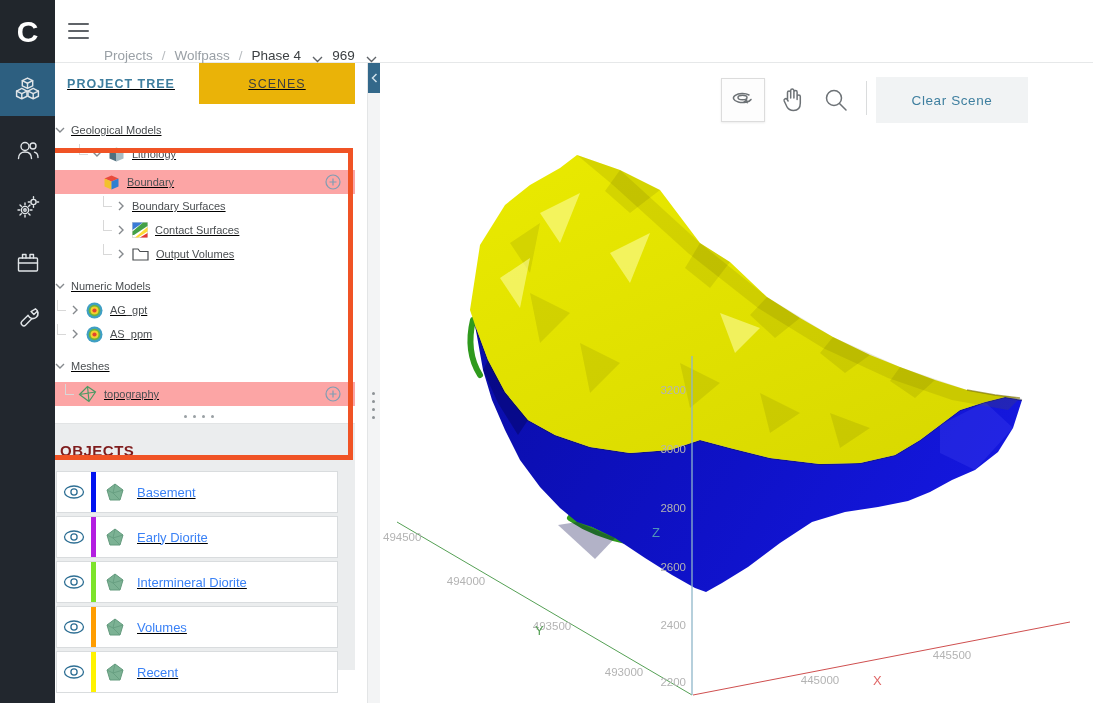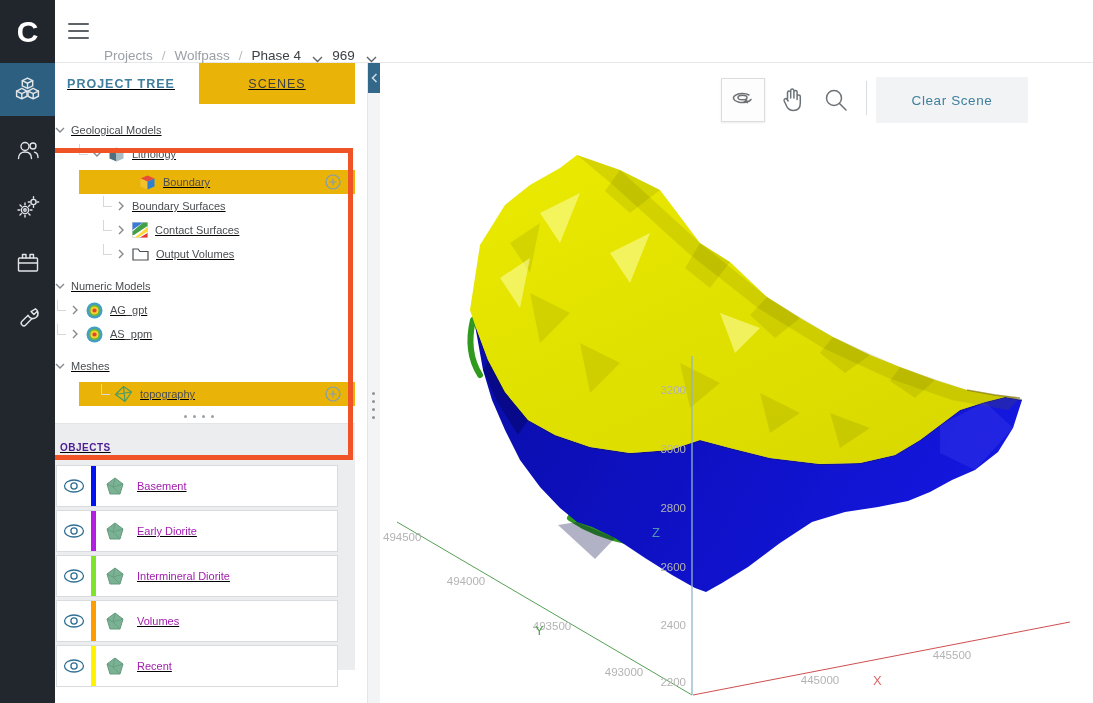--- a/index.html
+++ b/index.html
@@ -25,44 +25,44 @@
 
   
   .panel { position:absolute; left:43px; top:63px; width:312px; height:640px; background:#fff; z-index:3;text-decoration:underline; }
   .tabbar { display:flex; height:41px; }
   .tab { flex:1; display:flex; align-items:center; justify-content:center; font-size:12.5px; letter-spacing:1px; cursor:pointer; }
   .tab.active { background:#fff; color:#3f7e9e; font-weight:bold; }
   .tab.inactive { background:#eab308; color:#3c4043; }
 
   .tree { position:relative; padding-top:14px; }
   .trow { height:24px; display:flex; align-items:center; font-size:11px; color:#4a4e51; cursor:pointer; }
-  .trow.sel { background:#eab308;margin-left:36px; }
+  .trow.sel { background:#fca5a5; }
   .gap4 { margin-top:4px; } .gap8 { margin-top:8px; }
   .pad-a { padding-left:12px; } .pad-b { padding-left:36px; } .pad-c { padding-left:60px; }
   .pad-d { padding-left:14px; } .pad-e { padding-left:22px; }
   .conn { width:9px; height:11px; border-left:1px solid #d8d8d8; border-bottom:1px solid #d8d8d8; margin:-9px 4px 0 0; }
   .chev { margin-right:6px; flex:none; }
   .chev polyline { fill:none; stroke:#85898d; stroke-width:1.4; }
   .ticon { margin-right:7px; flex:none; }
   .tlabel { white-space:nowrap; }
   .addbtn { margin-left:auto; margin-right:14px; cursor:pointer; display:flex; }
 
   .highlight-rect { position:absolute; left:3px; top:44px; width:307px; height:312px; border:5px solid #f05325; pointer-events:none; z-index:6; }
 
   .h-split { height:14px; margin-top:4px; display:flex; align-items:center; justify-content:center; gap:6px; border-bottom:1px solid #e2e4e5; cursor:row-resize; }
   .h-split i { width:3px; height:3px; border-radius:50%; background:#9aa0a4; }
 
   .objects { background:#ebedee; height:246px; padding:16px 17px 0 13px; }
-  .obj-header { font-size:10px; font-weight:bold; letter-spacing:.5px; color:#4c1d95; margin:2px 0 12px 4px; }
+  .obj-header { font-size:15px; font-weight:bold; letter-spacing:.5px; color:#7f1d1d; margin:2px 0 12px 4px; }
   .obj-item { height:42px; background:#fff; border:1px solid #d9dcde; display:flex; align-items:center; margin-bottom:3px; cursor:pointer; }
   .eye { width:34px; display:flex; justify-content:center; cursor:pointer; }
   .bar { width:5px; height:100%; flex:none; }
   .bar.c0{background:#0013f0;} .bar.c1{background:#b31fe0;} .bar.c2{background:#7de32b;} .bar.c3{background:#ff9d00;} .bar.c4{background:#fff300;}
   .obj-icon { margin:0 12px 0 9px; flex:none; }
-  .obj-label { font-size:11px; color:#a21caf; }
+  .obj-label { font-size:13px; color:#3b82f6; }
 
   
   .v-split { position:absolute; left:367px; top:63px; width:13px; height:640px; background:#f3f4f5; border-left:1px solid #e3e5e6; z-index:4; cursor:col-resize; }
   .collapse-tab { position:absolute; left:0; top:0; width:12px; height:30px; background:#33688a; display:flex; align-items:center; justify-content:center; cursor:pointer; }
   .v-dots { position:absolute; left:4px; top:329px; display:flex; flex-direction:column; gap:5px; }
   .v-dots i { width:3px; height:3px; border-radius:50%; background:#8d9296; }
 
   
   .viewport { position:absolute; left:380px; top:63px; width:713px; height:640px; background:#fff; z-index:2; }
   .scene-svg { position:absolute; left:0; top:0; }

